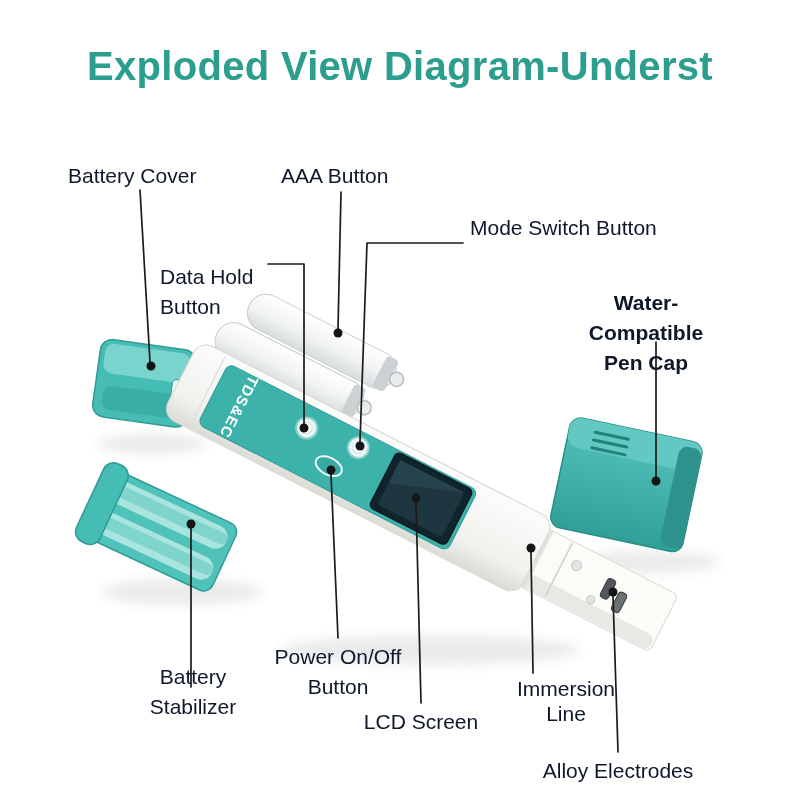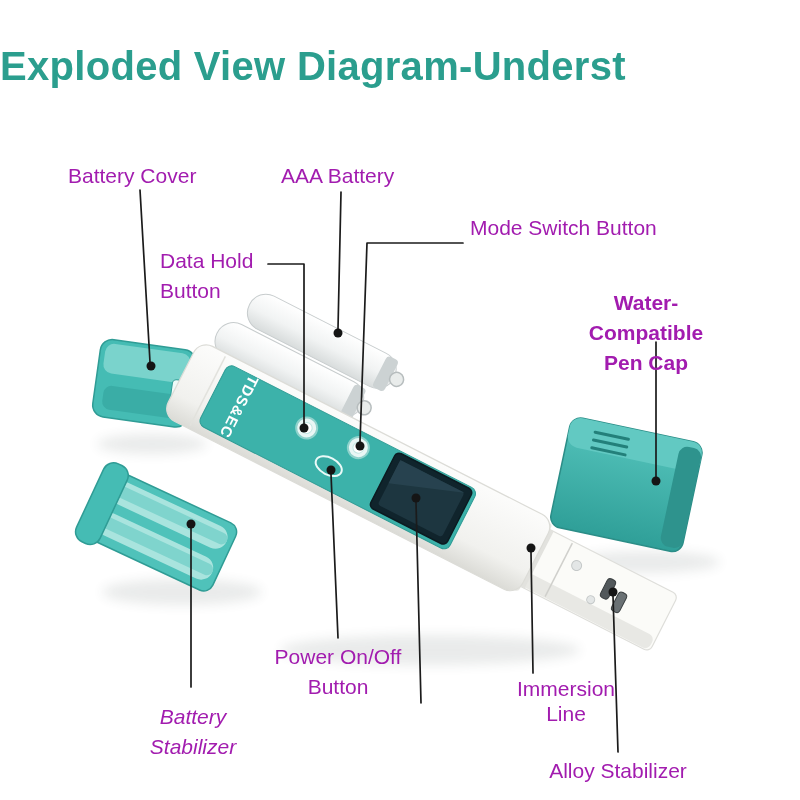--- a/index.html
+++ b/index.html
@@ -6,26 +6,26 @@
   html,body { width:800px; height:800px; }
   body {
     background:#ffffff;
     font-family:"Liberation Sans", sans-serif;
     position:relative;
     overflow:hidden;
   }
   .stage { position:absolute; inset:0; width:800px; height:800px; background:#ffffff; }
   .title {
     position:absolute; top:40px; left:0; width:800px;
-    color:#2b9e8e;
+    text-align:center; color:#2b9e8e;
     font-weight:800; font-size:40px; line-height:1.3; letter-spacing:0.3px;
   }
   .title-line { white-space:pre-wrap; }
   .label {
-    position:absolute; color:#a21caf;
+    position:absolute; color:#0f172a;
     font-size:21px; line-height:1.42; font-weight:500;
     white-space:pre-line;
   }
   .label.center { text-align:center; transform:translateX(-50%); }
   svg.scene { position:absolute; left:0; top:0; }
 </style>
 </head>
 <body>
 
 <div class="stage">
@@ -166,27 +166,28 @@
       <circle cx="531" cy="548" r="4.5"></circle>
       <circle cx="613" cy="592" r="4.5"></circle>
     </g>
   </svg>
 
   <div class="title">
     <div class="title-line">Exploded View Diagram-Underst</div>
   </div>
 
   <div class="label" style="left:68px; top:161px;">Battery Cover</div>
-  <div class="label" style="left:281px; top:161px;">AAA Battery</div>
-  <div class="label" style="left:160px; top:246px;">Data Hold
+  <div class="label" style="left:281px; top:161px;">AAA Button</div>
+  <div class="label" style="left:160px; top:262px;">Data Hold
 Button</div>
   <div class="label" style="left:470px; top:213px;text-align:center;">Mode Switch Button</div>
   <div class="label center" style="left:646px; top:288px;font-weight:bold;">Water-Compatible
 Pen Cap</div>
-  <div class="label center" style="left:193px; top:702px;font-style:italic;">Battery
+  <div class="label center" style="left:193px; top:662px;">Battery
 Stabilizer</div>
   <div class="label center" style="left:338px; top:642px;text-align:center;">Power On/Off
 Button</div>
+  <div class="label center" style="left:421px; top:707px;">LCD Screen</div>
   <div class="label center" style="left:534px; top:676px; line-height:1.2;margin-left:32px;">Immersion
 Line</div>
-  <div class="label center" style="left:618px; top:756px;">Alloy Stabilizer</div>
+  <div class="label center" style="left:618px; top:756px;">Alloy Electrodes</div>
 
 </div>
 
 </body></html>

